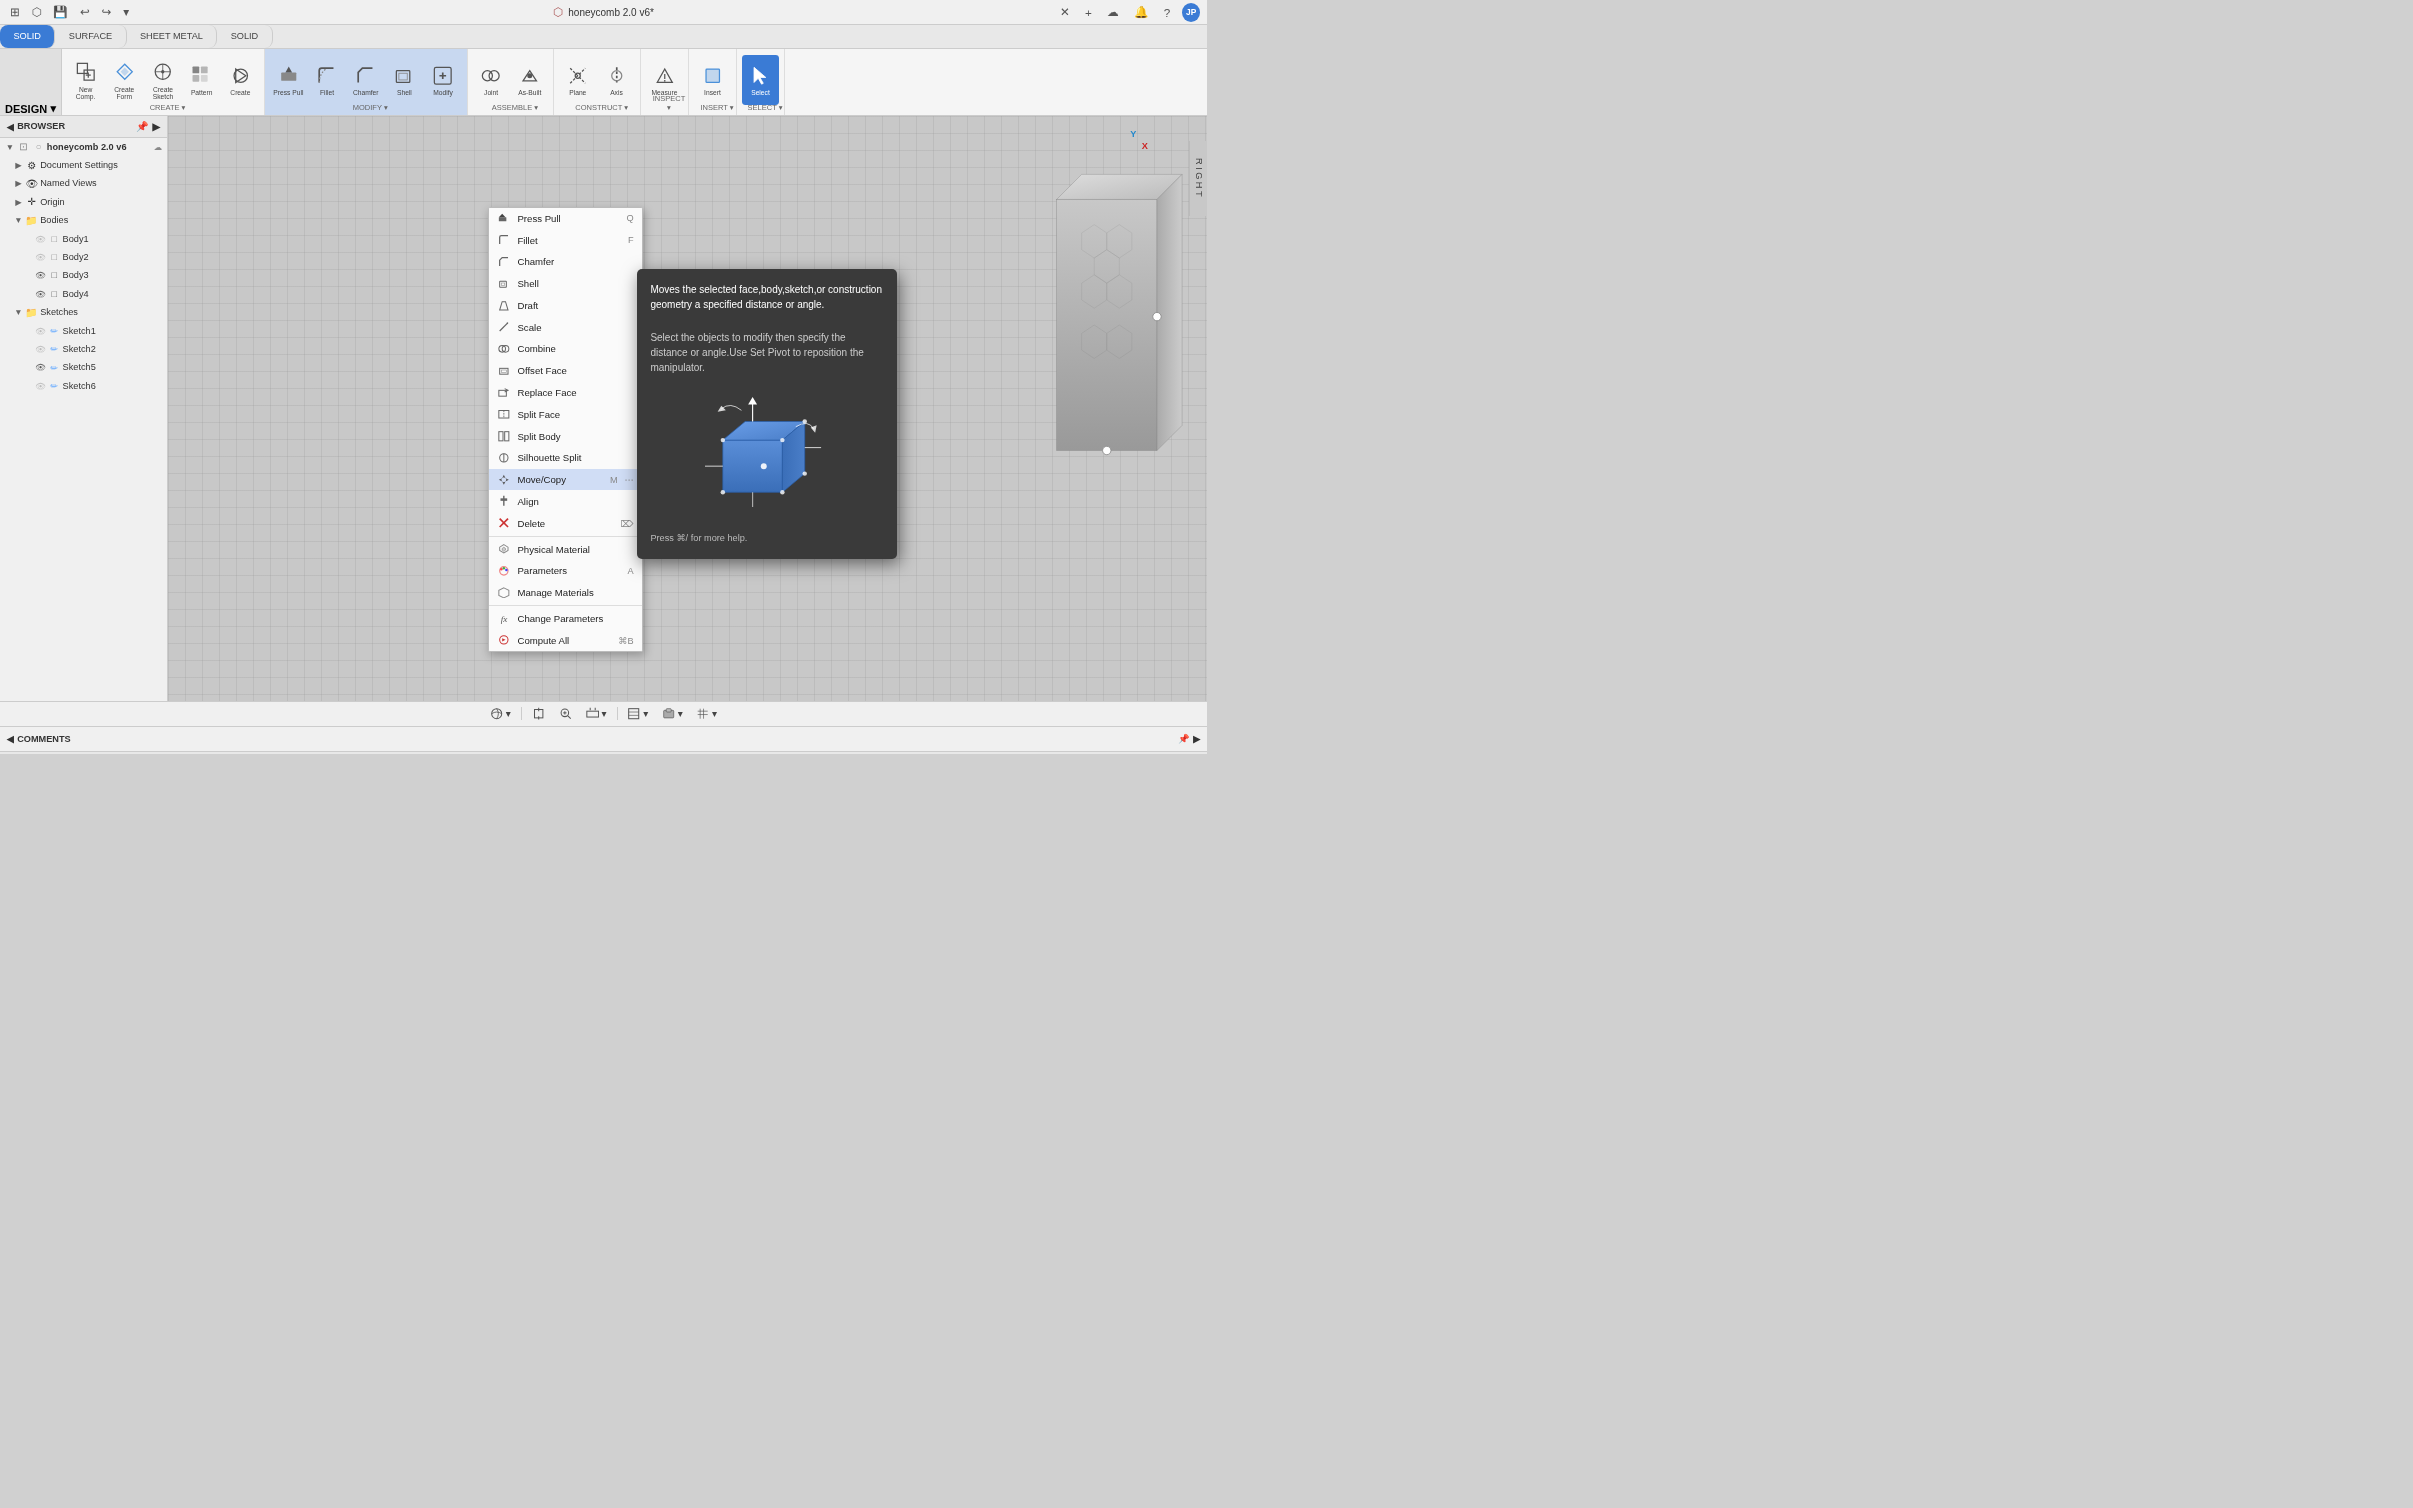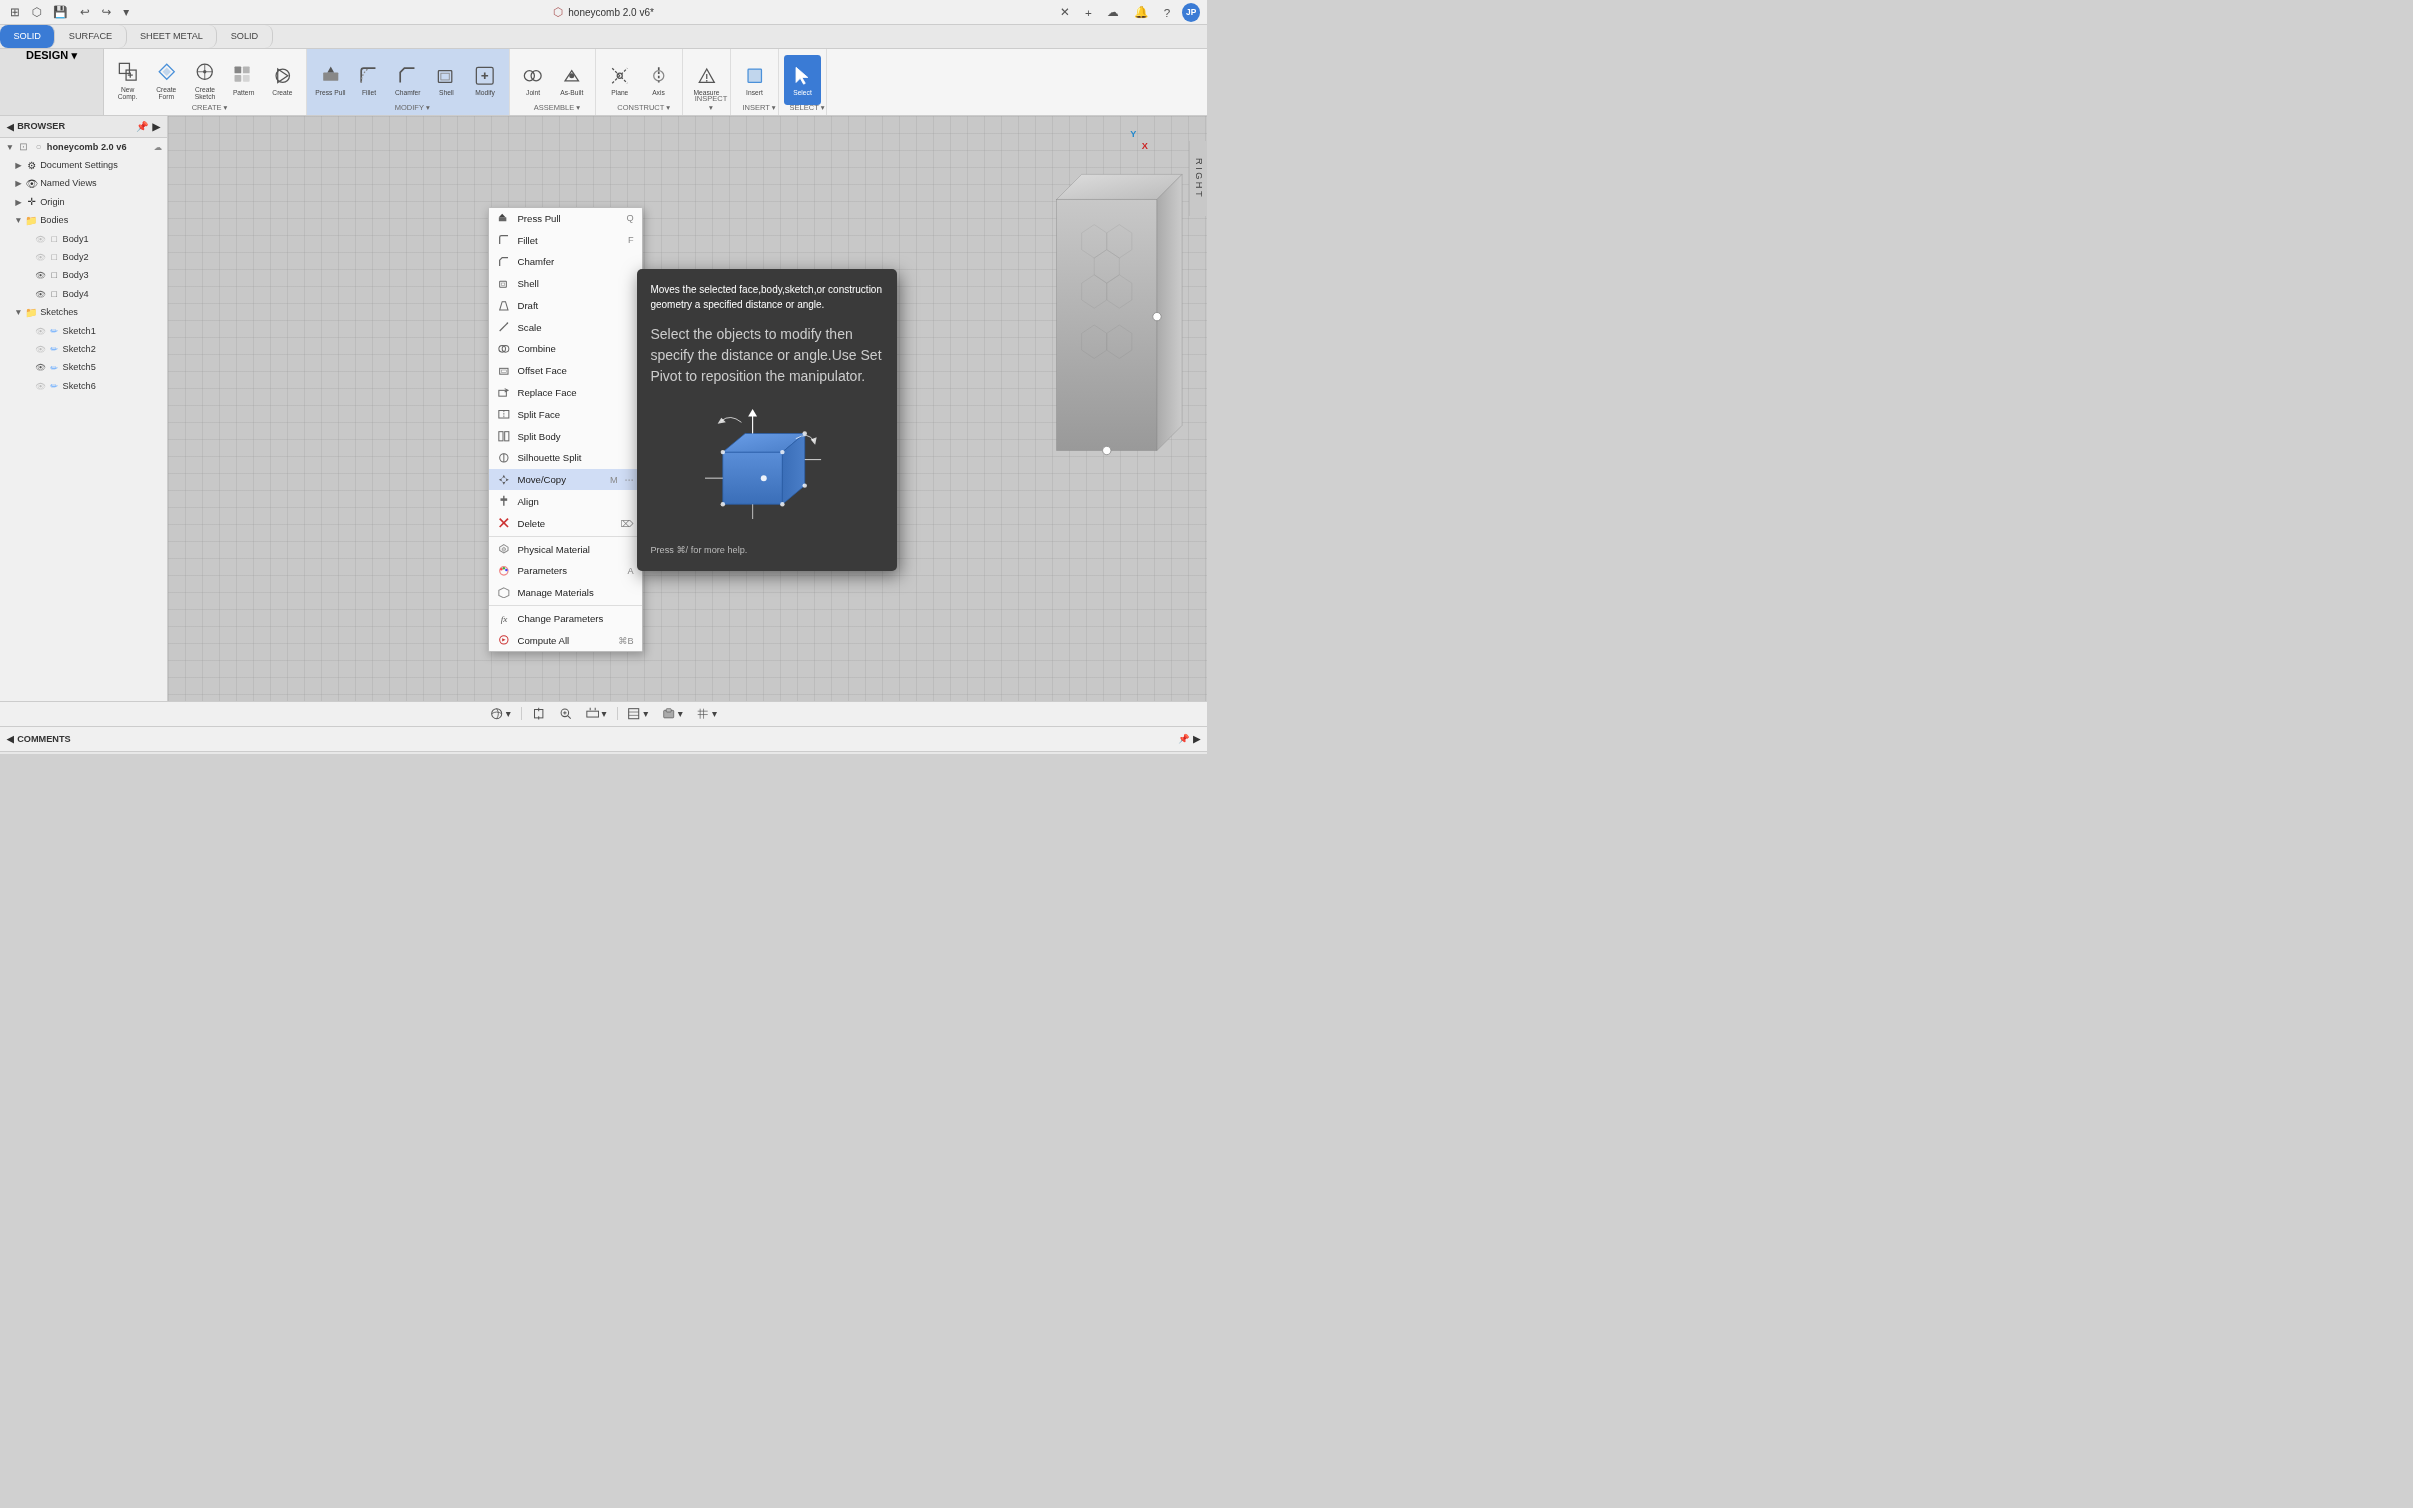--- a/index.html
+++ b/index.html
@@ -89,22 +89,22 @@
     
     .toolbar {
       height: 67px;
       background: #f5f5f5;
       border-bottom: 1.7px solid #ccc;
       display: flex;
       align-items: stretch;
     }
     .toolbar-design-btn {
       display: flex;
-      align-items: flex-start;
-      padding: 0 26px;
+      align-items: flex-end;
+      padding: 0 5px;
       background: #e0e0e0;
       border-right: 0.8px solid #ccc;
       cursor: pointer;
       font-size: 11px;
       font-weight: bold;
       gap: 3.4px;
       white-space: nowrap;
     }
     .toolbar-btn {
       display: flex;
@@ -310,22 +310,22 @@
       box-shadow: 2.5px 5px 17px rgba(0,0,0,0.5);
       z-index: 200;
     }
     .tooltip-popup-title {
       color: #fff;
       font-size: 10px;
       margin-bottom: 6.7px;
     }
     .tooltip-popup-secondary {
       color: #ccc;
-      font-size: 14px;
-      margin-top: 12px;
+      font-size: 10px;
+      margin-top: 18px;
     }
     .tooltip-cube-container {
       display: flex;
       justify-content: center;
       margin-top: 13.4px;
       margin-bottom: 6.7px;
     }
     .tooltip-footer {
       font-size: 9.2px;
       color: #bbb;

